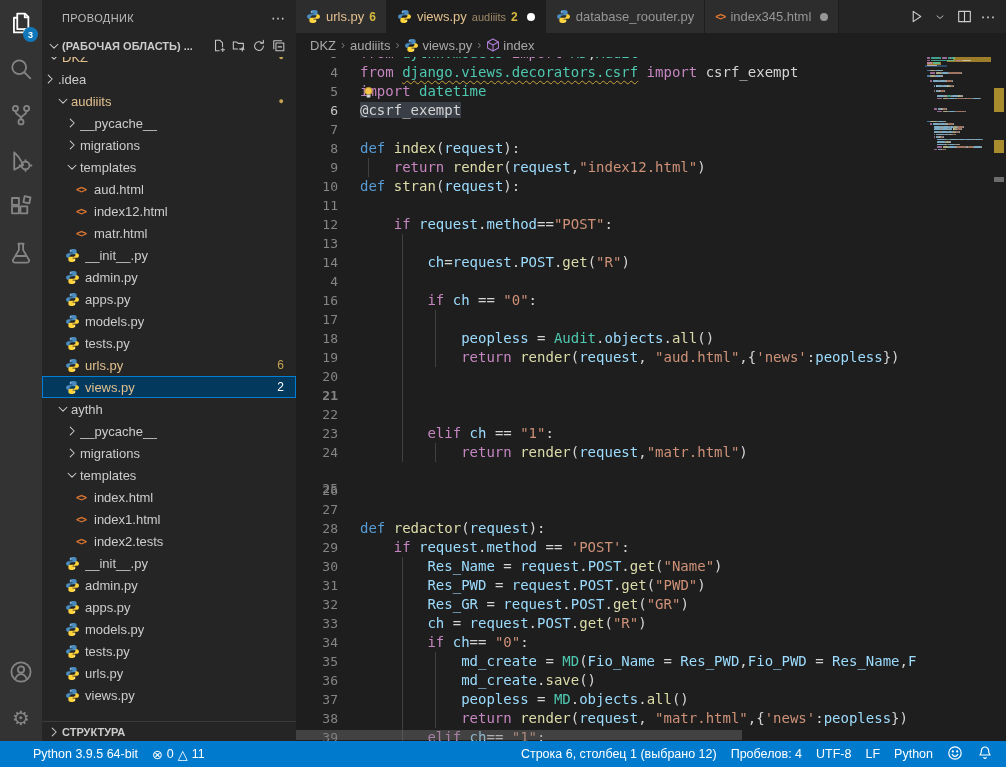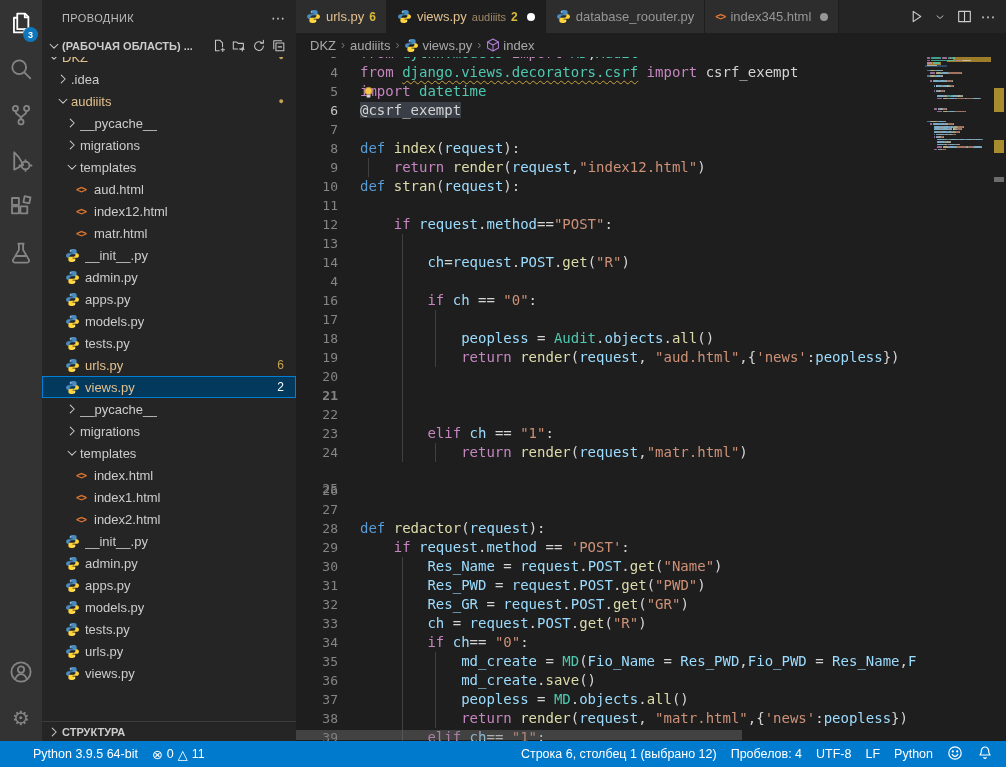--- a/index.html
+++ b/index.html
@@ -195,21 +195,21 @@
     <div id="tree">
         <div class="trow mod" style="margin-top: -11px; padding-left: 4px;">
           <span class="chev">
             <svg width="14" height="14" viewBox="0 0 16 16" fill="none" stroke="currentColor" stroke-width="1.2" stroke-linecap="round" stroke-linejoin="round">
               <path d="M3.5 6 8 10.5 12.5 6"></path>
             </svg>
           </span>
           <span class="lbl">DKZ</span>
           <span class="badge" style="font-size: 9px;">●</span>
         </div>
-        <div class="trow" style="padding-left: 13px;">
+        <div class="trow" style="">
           <span class="chev">
             <svg width="14" height="14" viewBox="0 0 16 16" fill="none" stroke="currentColor" stroke-width="1.2" stroke-linecap="round" stroke-linejoin="round">
               <path d="M6 3.5 10.5 8 6 12.5"></path>
             </svg>
           </span>
           <span class="lbl">.idea</span>
         </div>
         <div class="trow mod" style="padding-left: 13px;">
           <span class="chev">
             <svg width="14" height="14" viewBox="0 0 16 16" fill="none" stroke="currentColor" stroke-width="1.2" stroke-linecap="round" stroke-linejoin="round">
@@ -333,20 +333,28 @@
             <svg width="15" height="15" viewBox="0 0 16 16">
               <path fill="#4b8bbe" d="M7.9 1.1c-1.9 0-2.9.8-2.9 2v1.8h3v.6H3.6C2.2 5.5 1.1 6.5 1.1 8s1.1 2.5 2.5 2.5h1.3V8.9c0-1.4 1.1-2.3 2.5-2.3h3.1c1.1 0 1.9-.8 1.9-1.9V3.1c0-1.2-1-2-2.7-2z"></path>
               <circle fill="#ffffff" cx="6.1" cy="2.9" r=".6"></circle>
               <path fill="#ffd43b" d="M8.1 14.9c1.9 0 2.9-.8 2.9-2v-1.8H8v-.6h4.4c1.4 0 2.5-1 2.5-2.5s-1.1-2.5-2.5-2.5h-1.3v1.6c0 1.4-1.1 2.3-2.5 2.3H5.5c-1.1 0-1.9.8-1.9 1.9v1.6c0 1.2 1 2 2.7 2z"></path>
               <circle fill="#ffffff" cx="9.9" cy="13.1" r=".6"></circle>
             </svg>
           </span>
           <span class="lbl">views.py</span>
           <span class="badge">2</span>
         </div>
+        <div class="trow" style="padding-left: 13px;">
+          <span class="chev">
+            <svg width="14" height="14" viewBox="0 0 16 16" fill="none" stroke="currentColor" stroke-width="1.2" stroke-linecap="round" stroke-linejoin="round">
+              <path d="M3.5 6 8 10.5 12.5 6"></path>
+            </svg>
+          </span>
+          <span class="lbl">aythh</span>
+        </div>
         <div class="trow" style="padding-left: 22px;">
           <span class="chev">
             <svg width="14" height="14" viewBox="0 0 16 16" fill="none" stroke="currentColor" stroke-width="1.2" stroke-linecap="round" stroke-linejoin="round">
               <path d="M6 3.5 10.5 8 6 12.5"></path>
             </svg>
           </span>
           <span class="lbl">__pycache__</span>
         </div>
         <div class="trow" style="padding-left: 22px;">
           <span class="chev">
@@ -373,21 +381,21 @@
         <div class="trow" style="padding-left: 31px;">
           <span class="ficon">
             <span class="html-glyph">&lt;&gt;</span>
           </span>
           <span class="lbl">index1.html</span>
         </div>
         <div class="trow" style="padding-left: 31px;">
           <span class="ficon">
             <span class="html-glyph">&lt;&gt;</span>
           </span>
-          <span class="lbl">index2.html</span>
+          <span class="lbl">index2.tests</span>
         </div>
         <div class="trow" style="padding-left: 22px;">
           <span class="ficon">
             <svg width="15" height="15" viewBox="0 0 16 16">
               <path fill="#4b8bbe" d="M7.9 1.1c-1.9 0-2.9.8-2.9 2v1.8h3v.6H3.6C2.2 5.5 1.1 6.5 1.1 8s1.1 2.5 2.5 2.5h1.3V8.9c0-1.4 1.1-2.3 2.5-2.3h3.1c1.1 0 1.9-.8 1.9-1.9V3.1c0-1.2-1-2-2.7-2z"></path>
               <circle fill="#ffffff" cx="6.1" cy="2.9" r=".6"></circle>
               <path fill="#ffd43b" d="M8.1 14.9c1.9 0 2.9-.8 2.9-2v-1.8H8v-.6h4.4c1.4 0 2.5-1 2.5-2.5s-1.1-2.5-2.5-2.5h-1.3v1.6c0 1.4-1.1 2.3-2.5 2.3H5.5c-1.1 0-1.9.8-1.9 1.9v1.6c0 1.2 1 2 2.7 2z"></path>
               <circle fill="#ffffff" cx="9.9" cy="13.1" r=".6"></circle>
             </svg>
           </span>

